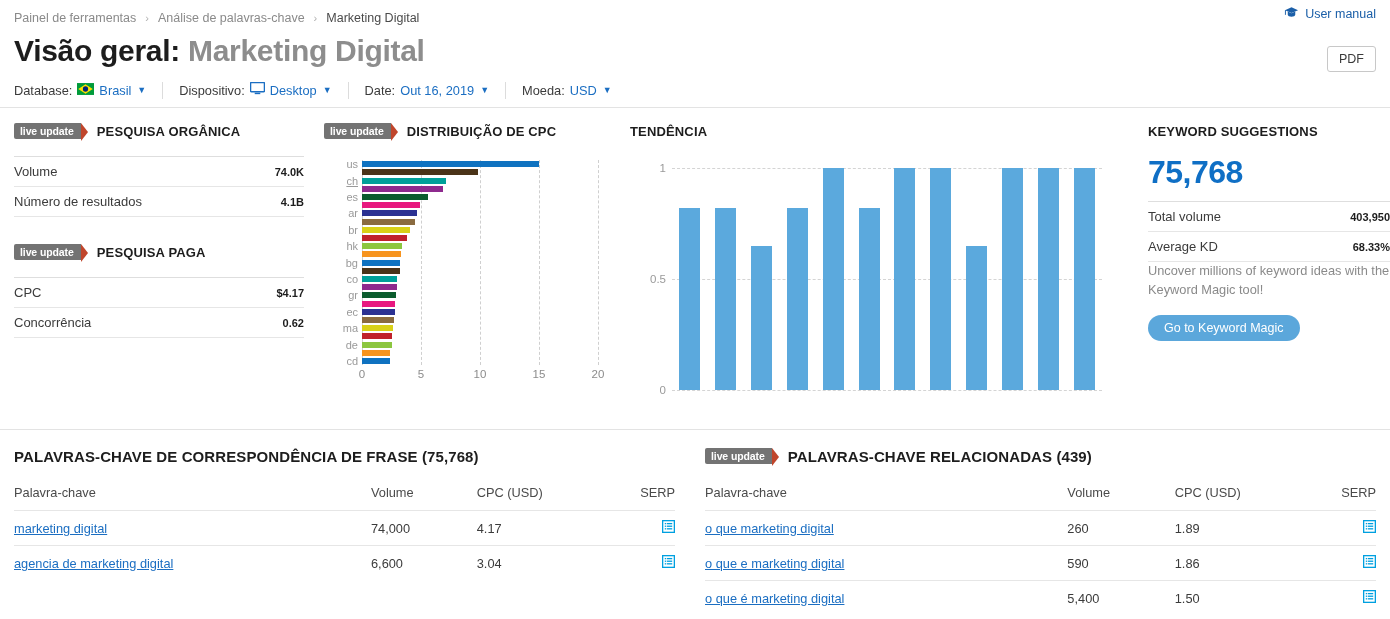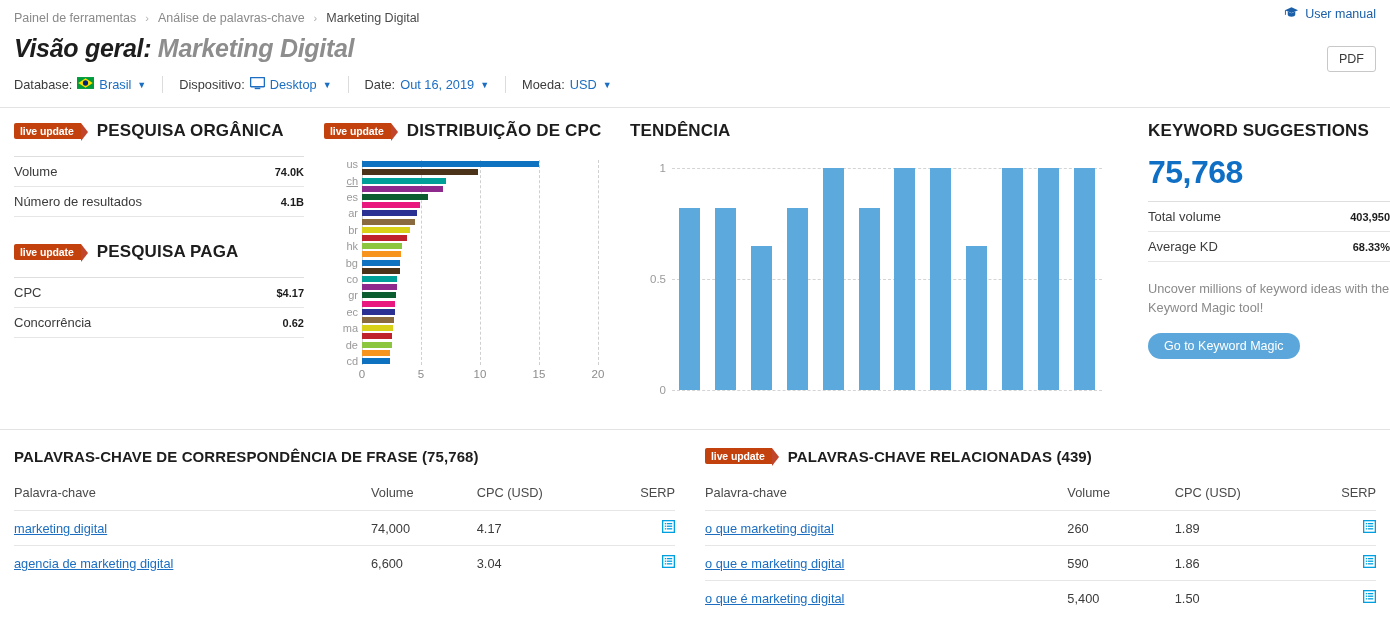--- a/index.html
+++ b/index.html
@@ -24,22 +24,22 @@
 
   .usermanual {
     position: absolute; top: 6px; right: 14px;
     display: flex; align-items: center; gap: 6px;
     font-size: 12.5px; color: #1b5fa8; cursor: pointer;
   }
 
   
   .title-row { padding: 6px 0 0 14px; }
   h1 {
-    font-size: 25px; font-weight: bold; letter-spacing: -0.3px;
-    line-height: 1.16; color: #1d1d1d; font-style: italic;
+    font-size: 30px; font-weight: bold; letter-spacing: -0.3px;
+    line-height: 1.16; color: #1d1d1d;
   }
   h1 .kw { color: #8d8d8d; font-weight: bold; }
 
   .pdf-btn {
     position: absolute; top: 46px; right: 14px;
     border: 1px solid #c8c8c8; border-radius: 3px;
     background: #fff; color: #3a3a3a;
     font-size: 12.5px; padding: 5px 11px; cursor: pointer;
     font-family: inherit;
   }
@@ -63,36 +63,36 @@
 
   .p-organic { width: 318px; padding: 0 14px; }
   .p-cpc     { width: 308px; padding-left: 6px; }
   .p-trend   { width: 512px; padding-left: 4px; }
   .p-sugg    { width: 252px; padding-left: 10px; }
 
   
   .sec-head { display: flex; align-items: center; gap: 9px; height: 26px; }
   .badge {
     position: relative;
-    background: #c2410c; color: #fff;
+    background: #737373; color: #fff;
     font-size: 10.5px; font-weight: bold;
     padding: 3px 7px 3px 6px;
     border-radius: 2px 0 0 2px;
     line-height: 1; letter-spacing: -0.1px;
   }
   .badge::after {
     content: ""; position: absolute; right: -7px; top: 0;
     width: 0; height: 0;
     border-top: 9px solid transparent;
     border-bottom: 9px solid transparent;
     border-left: 7px solid #c0452b;
   }
   .badge-gap { margin-right: 7px; }
   .sec-title {
-    font-size: 17px; font-weight: bold; color: #1d1d1d;
+    font-size: 13px; font-weight: bold; color: #1d1d1d;
     letter-spacing: 0.15px;
   }
 
   
   .mtable { margin-top: 12px; border-top: 1px solid #dedede; }
   .mrow {
     display: flex; justify-content: space-between; align-items: center;
     padding: 7px 0; border-bottom: 1px solid #e6e6e6;
     font-size: 13px;
   }
@@ -128,21 +128,21 @@
   .tbar { position: absolute; bottom: 0; background: #5ba9dd; width: 21px; }
   .trend-ylab { position: absolute; left: 0; top: 8px; width: 36px; height: 222px; }
   .trend-ylab span {
     position: absolute; right: 0; font-size: 11.5px; color: #9a9a9a;
     transform: translateY(-50%);
   }
 
   
   .big-num { font-size: 32px; font-weight: bold; color: #0f6fc5; margin-top: 10px; letter-spacing: -0.5px; }
   .sugg-table { margin-top: 10px; border-top: 1px solid #dedede; }
-  .sugg-note { margin-top: 18px; font-size: 12.8px; color: #8a8a8a; line-height: 1.45; }
+  .sugg-note { font-size: 12.8px; color: #8a8a8a; line-height: 1.45; }
   .magic-btn {
     margin-top: 16px; display: inline-block;
     background: #5ba7db; color: #ffffff;
     border: none; border-radius: 13px;
     font-size: 12.5px; padding: 6px 16px; cursor: pointer;
     font-family: inherit;
   }
 
   
   .midline { position: absolute; top: 429px; left: 0; width: 1390px; height: 1px; background: #e3e3e3; }

